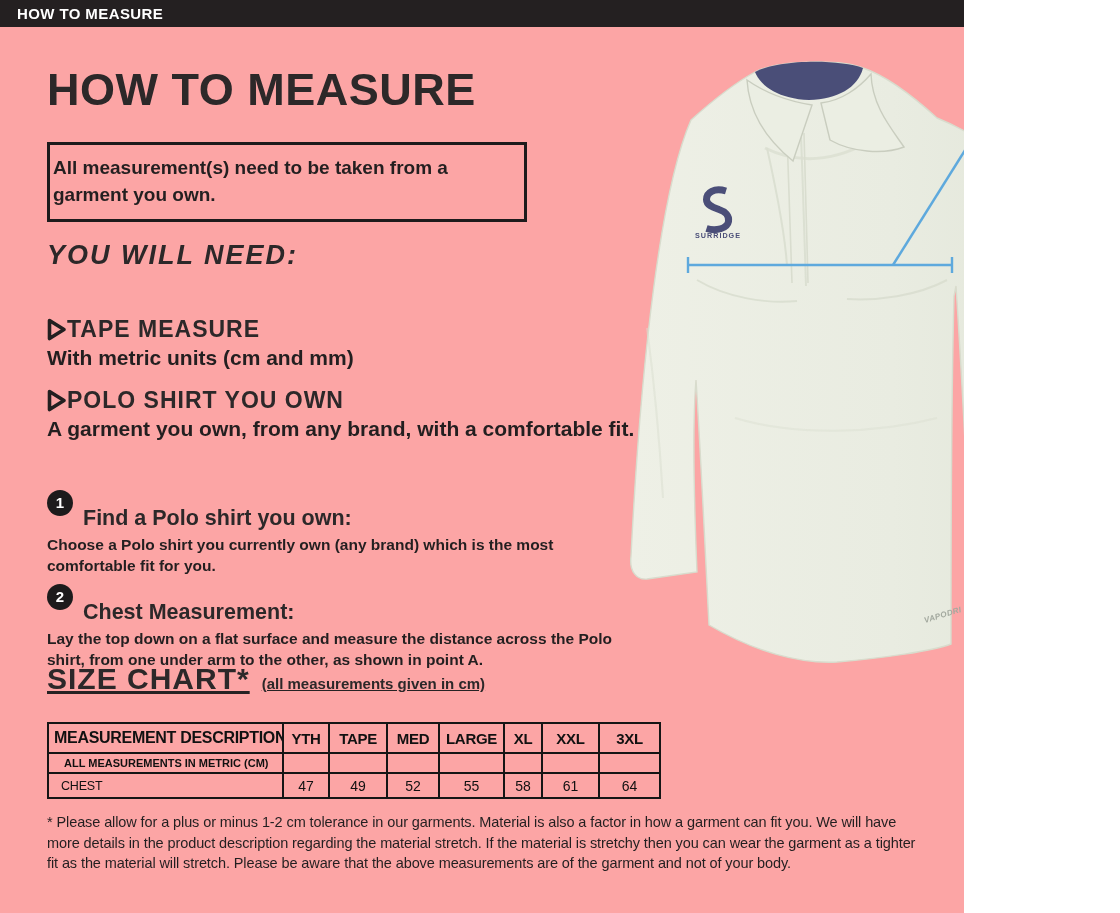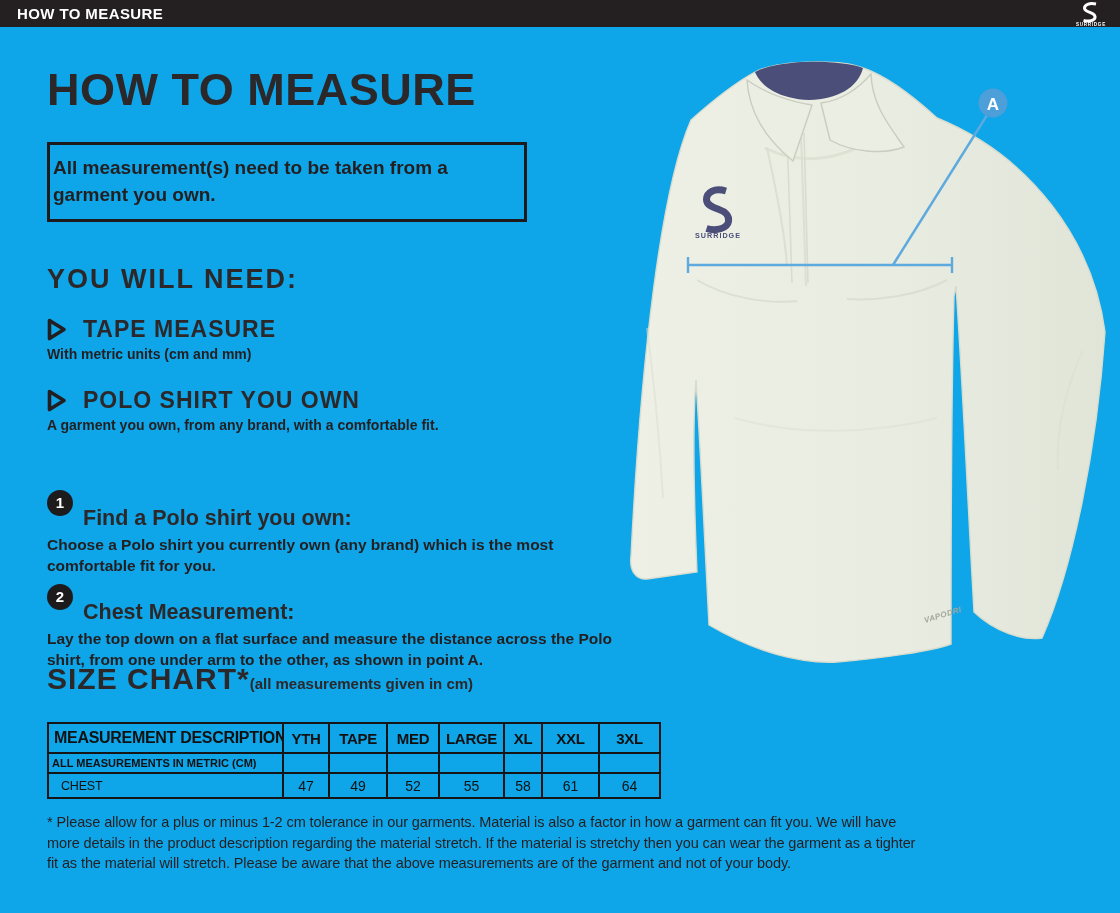--- a/index.html
+++ b/index.html
@@ -1,53 +1,53 @@
 <!DOCTYPE html>
 <html><head>
 <meta charset="utf-8">
 <style>
   html,body{margin:0;padding:0;background:#fff;}
-  #page{position:relative;width:1120px;height:913px;background:#0ea5e9;overflow:hidden;
+  #page{position:relative;width:964px;height:913px;background:#fca5a5;overflow:hidden;
         font-family:"Liberation Sans", sans-serif;color:#262223;}
   .abs{position:absolute;}
 
   
   #topbar{left:0;top:0;width:1120px;height:27px;background:#242021;display:flex;align-items:center;}
   #topbar .bar-title{color:#ffffff;font-size:15px;font-weight:bold;letter-spacing:.4px;padding-left:17px;}
   #topbar .bar-logo{position:absolute;right:6px;top:0;height:27px;display:flex;align-items:center;}
 
   
   #main-title{left:47px;top:64px;font-size:45px;font-weight:bold;letter-spacing:.5px;color:#2c2829;}
   #notice-box{left:47px;top:142px;width:480px;height:80px;box-sizing:border-box;border:3px solid #1d1b1c;
               padding:10px 3px;font-size:19px;font-weight:bold;line-height:1.42;color:#231f20;}
-  #need-heading{left:47px;top:264px;font-size:27px;font-weight:bold;letter-spacing:2px;color:#2c2829;}
+  #need-heading{left:47px;top:240px;font-size:27px;font-weight:bold;letter-spacing:2px;color:#2c2829;font-style:italic;}
 
   .need-item{left:47px;}
-  .need-row{display:flex;align-items:center;gap:16px;}
+  .need-row{display:flex;align-items:center;gap:0;}
   .need-label{font-size:23px;font-weight:bold;letter-spacing:1px;color:#2c2829;}
-  .need-desc{font-size:14px;font-weight:bold;color:#231f20;margin-top:3px;}
+  .need-desc{font-size:21px;font-weight:bold;color:#231f20;margin-top:3px;}
 
   .step{left:47px;width:600px;}
   .step-head{display:flex;align-items:center;gap:10px;}
   .step-badge{width:26px;height:26px;border-radius:50%;background:#1d1b1c;color:#fff;font-size:15px;
               font-weight:bold;display:flex;align-items:center;justify-content:center;flex:0 0 26px;}
   .step-title{font-size:21.5px;font-weight:bold;color:#2c2829;margin-top:32px;}
   .step-desc{font-size:15.5px;font-weight:bold;color:#231f20;line-height:1.33;margin-top:4px;width:585px;}
 
-  #sizechart-heading{left:47px;top:662px;display:flex;align-items:baseline;gap:0;}
+  #sizechart-heading{left:47px;top:662px;display:flex;align-items:baseline;gap:12px;text-decoration:underline;}
   #sizechart-heading .big{font-size:30px;font-weight:bold;letter-spacing:1px;color:#2c2829;}
   #sizechart-heading .small{font-size:15px;font-weight:bold;color:#2c2829;}
 
   
   #size-table{left:47px;top:722px;}
   table{border-collapse:collapse;table-layout:fixed;width:612px;}
   th,td{border:2px solid #151515;overflow:hidden;white-space:nowrap;}
   tr.hdr th{font-size:15px;font-weight:bold;letter-spacing:-.3px;height:26px;text-align:center;color:#111;}
   tr.hdr th.first{text-align:right;padding-left:5px;font-size:16px;}
-  tr.metric th{font-size:11px;font-weight:bold;text-align:left;padding:2px 3px;height:14px;color:#111;}
+  tr.metric th{font-size:11px;font-weight:bold;text-align:left;padding:2px 15px;height:14px;color:#111;}
   tr.vals td{font-size:14px;font-weight:normal;text-align:center;height:21px;color:#111;}
   tr.vals td.first{text-align:left;padding-left:12px;font-size:12.5px;letter-spacing:-.2px;}
 
   #disclaimer{left:47px;top:812px;width:874px;font-size:14.5px;line-height:1.42;color:#231f20;letter-spacing:-.1px;}
 
   #shirt{left:615px;top:28px;}
 </style>
 </head>
 <body>
 

